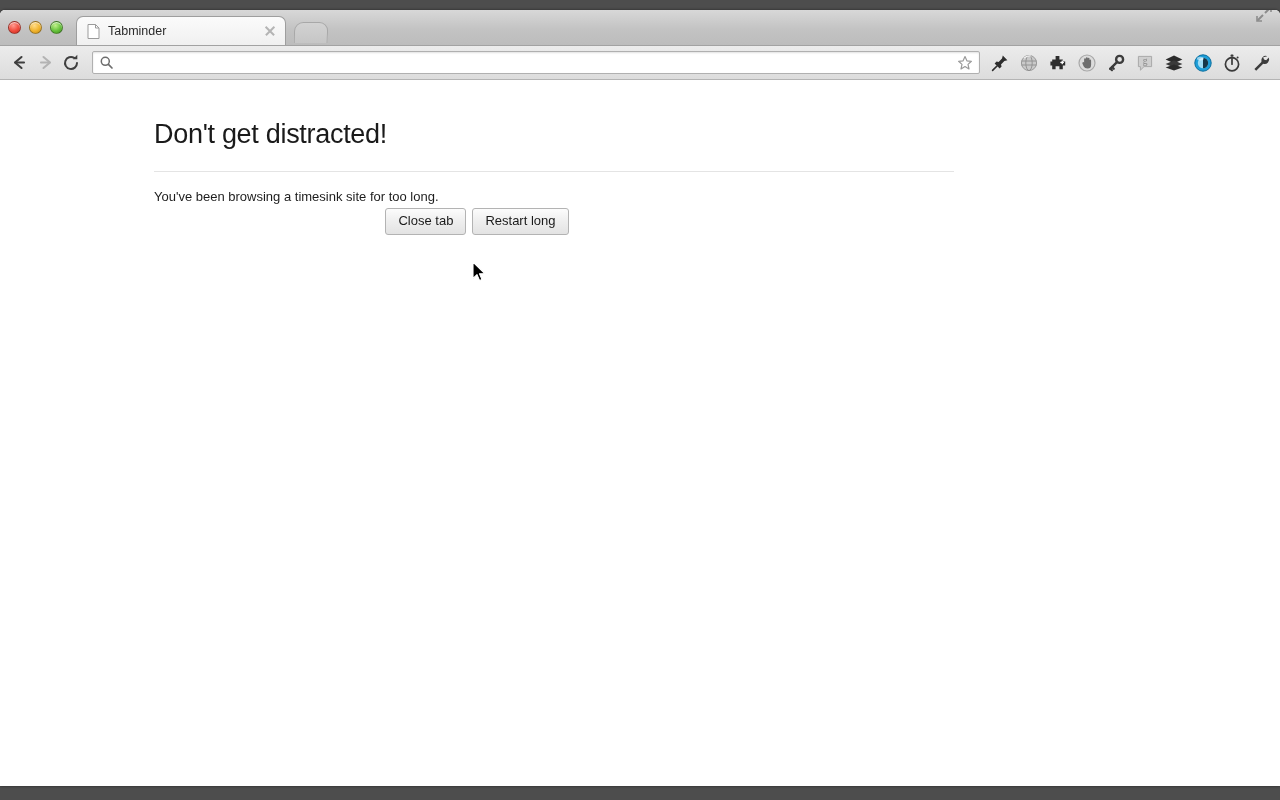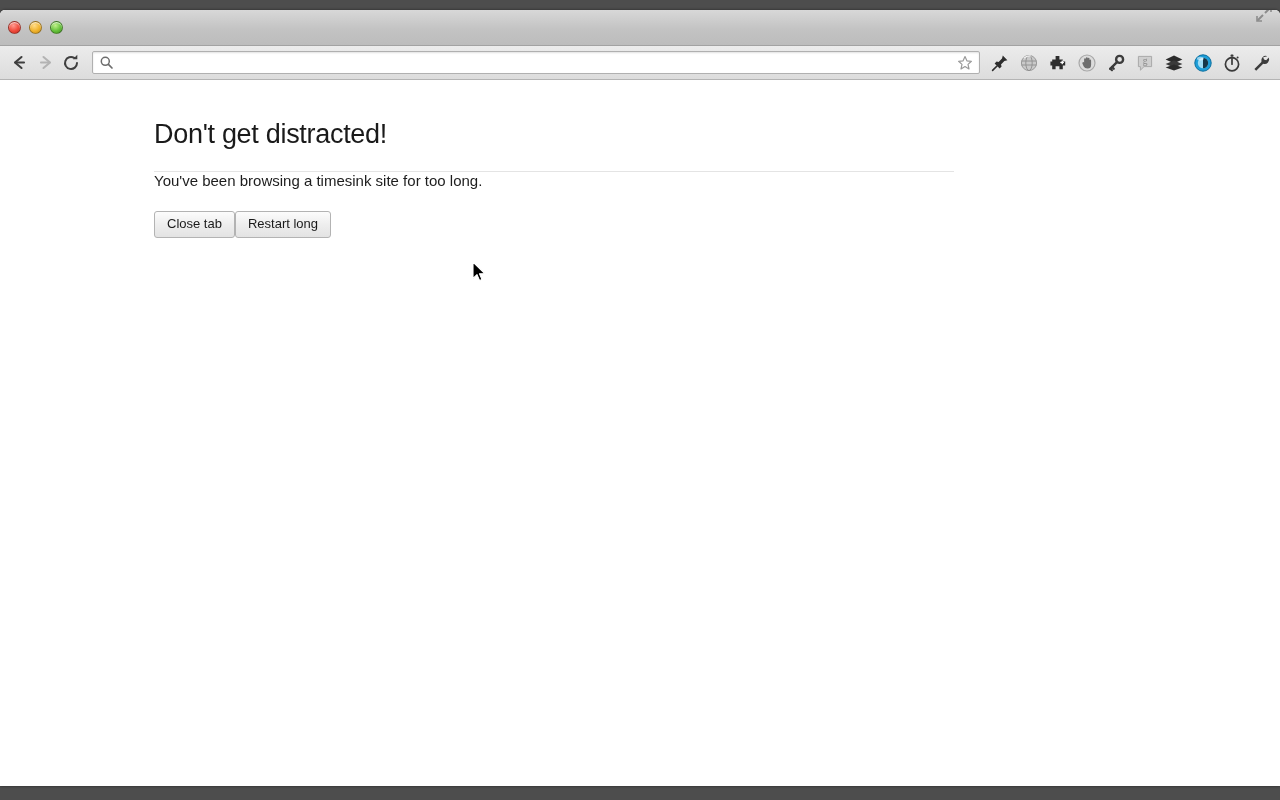--- a/index.html
+++ b/index.html
@@ -224,27 +224,30 @@
   }
 
   #divider {
     width: 800px;
     height: 1px;
     background: #e4e4e4;
     margin: 21px 0 0 0;
   }
 
   #page-message {
-    font-size: 15px;
+    margin-top: 17px;
+    font-size: 13px;
     color: #1d1d1d;
   }
 
   #button-row {
-    margin-top: 22px;
-    display: flex;
+    margin-top: 4px;
+    display: flex;
+    gap: 6px;
+    justify-content: center;
   }
 
   .page-button {
     font-family: "Liberation Sans", sans-serif;
     font-size: 13px;
     color: #1a1a1a;
     background: linear-gradient(to bottom, #fcfcfc 0%, #eeeeee 50%, #e3e3e3 100%);
     border: 1px solid #b3b3b3;
     border-radius: 3px;
     padding: 5px 12px 6px 12px;
@@ -270,20 +273,34 @@
   <div id="browser-window">
 
     <div id="tab-strip">
 
       <div id="traffic-lights">
         <div class="light close"></div>
         <div class="light minimize"></div>
         <div class="light zoom"></div>
       </div>
 
+      <div id="tabs">
+        <div class="tab">
+          <span class="favicon">
+            <svg width="13" height="15" viewBox="0 0 13 15">
+              <path d="M1 0.5 L8.5 0.5 L12 4 L12 14.5 L1 14.5 Z" fill="#ffffff" stroke="#9b9b9b" stroke-width="1"></path>
+              <path d="M8.5 0.5 L8.5 4 L12 4" fill="none" stroke="#9b9b9b" stroke-width="1"></path>
+            </svg>
+          </span>
+          <span class="tab-title">Tabminder</span>
+          <span class="tab-close"></span>
+        </div>
+
+        <div id="new-tab-button"></div>
+      </div>
 
       <div id="window-expand">
         <svg width="20" height="20" viewBox="0 0 20 20">
           <path d="M12 3 L17 3 L17 8" fill="none" stroke="#8c8c8c" stroke-width="1.6"></path>
           <path d="M16.5 3.5 L11 9" fill="none" stroke="#8c8c8c" stroke-width="2"></path>
           <path d="M3.5 16.5 L9 11" fill="none" stroke="#8c8c8c" stroke-width="2"></path>
           <path d="M8 17 L3 17 L3 12" fill="none" stroke="#8c8c8c" stroke-width="1.6"></path>
         </svg>
       </div>
     </div>

